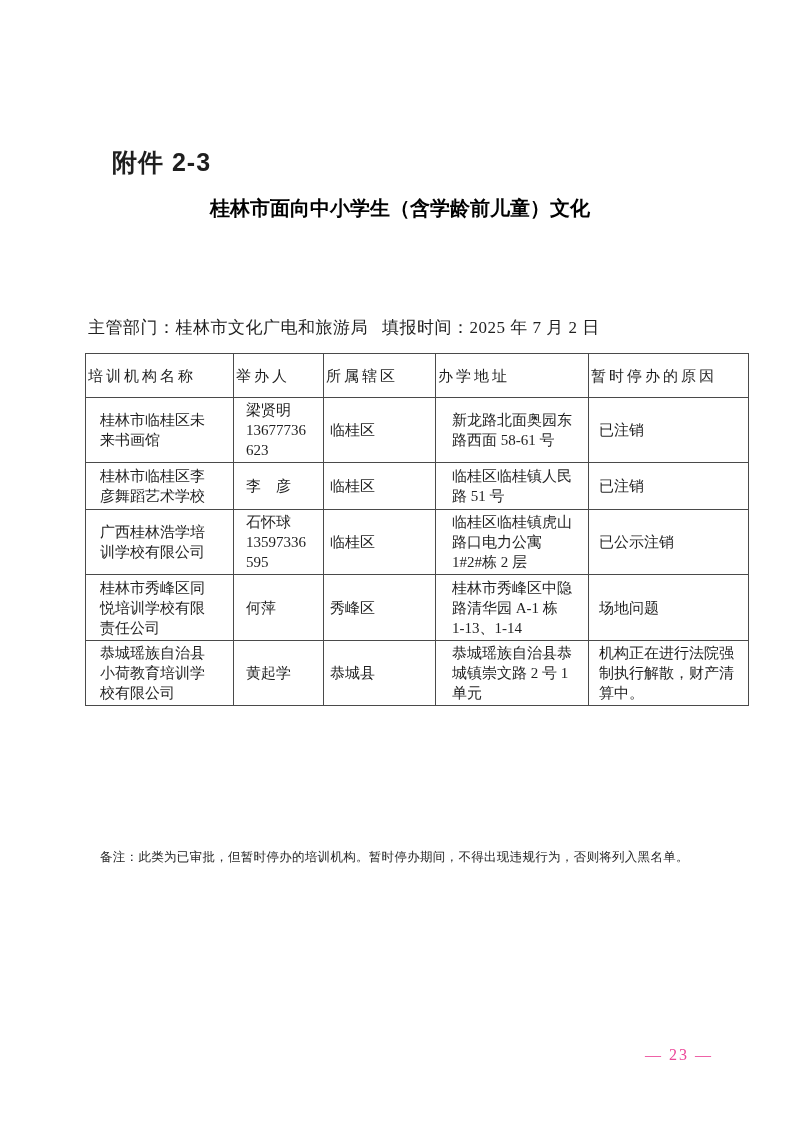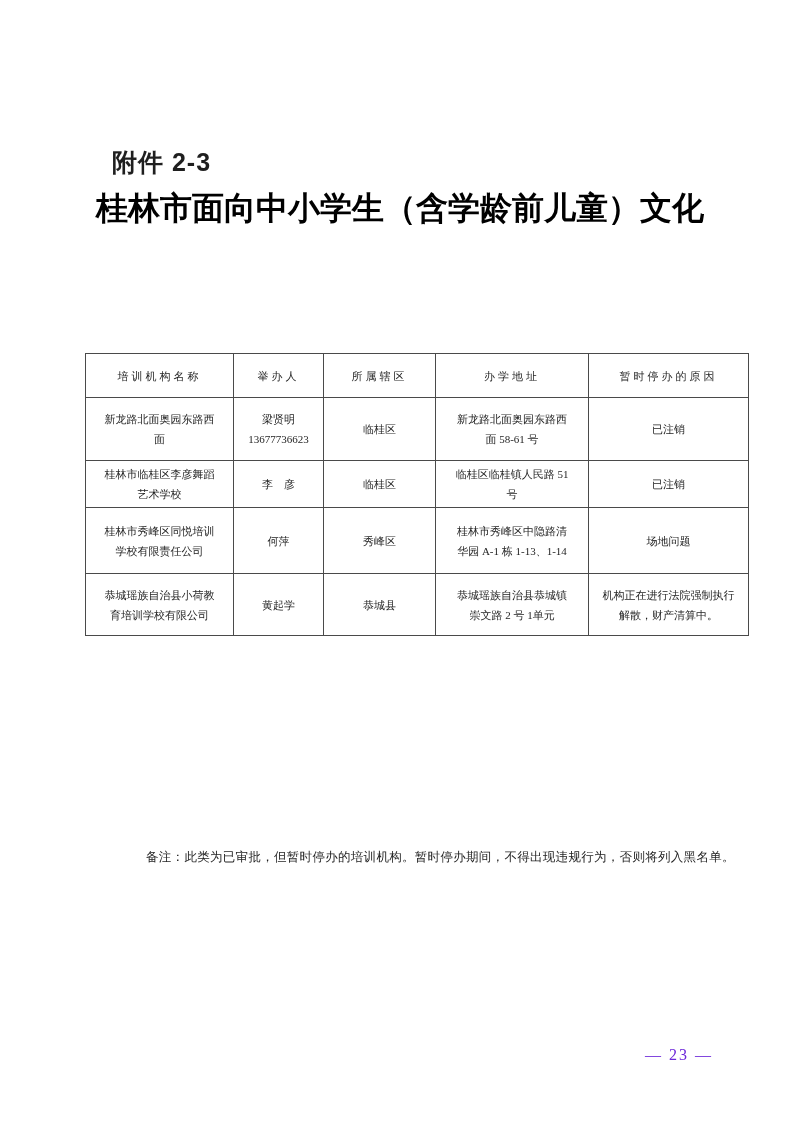--- a/index.html
+++ b/index.html
@@ -14,112 +14,125 @@
 
   .attachment {
     position: absolute; left: 112px; top: 146px;
     font-family: "Liberation Sans", "DejaVu Sans", sans-serif;
     font-weight: 600; font-size: 25px; letter-spacing: 1px;
   }
 
   .title {
     position: absolute; left: 0; top: 188px; width: 800px;
     text-align: center; font-weight: bold; color: #000;
-    font-size: 32px; line-height: 40px;
+    font-size: 20px; line-height: 40px;
   }
   .title .tl { display: block; }
 
   .meta {
     position: absolute; left: 88px; top: 316px; width: 660px;
     font-size: 17px; letter-spacing: 0.5px; white-space: nowrap;
   }
   .meta .gap { display: inline-block; width: 14px; }
 
   table.doc {
     position: absolute; left: 85px; top: 353px;
     width: 663px; border-collapse: collapse; table-layout: fixed;
   }
   table.doc th, table.doc td {
     border: 1px solid #4a4a4a;
-    font-size: 11px; line-height: 20px;
-    vertical-align: middle; text-align: center;
+    font-size: 15px; line-height: 20px;
+    vertical-align: middle; text-align: left;
     font-weight: normal;
     word-break: normal; overflow-wrap: break-word;
   }
   table.doc th { letter-spacing: 3px; height: 44px; padding: 2px 2px; }
   tr.r1 { height: 63px; } tr.r2 { height: 47px; } tr.r3 { height: 74px; }
   tr.r4 { height: 63px; } tr.r5 { height: 59px; } tr.r6 { height: 66px; }
   tr.r7 { height: 62px; }
   td.c-name   { padding: 2px 14px; }
   td.c-org    { padding: 2px 12px; }
   td.c-dist   { padding: 2px 6px;  }
   td.c-addr   { padding: 2px 16px; }
   td.c-reason { padding: 2px 10px; }
   td.al { text-align: left; }
   .phone { word-break: break-all; }
 
   .note {
     position: absolute; left: 100px; top: 848px; width: 620px;
-    font-size: 12.5px; line-height: 18px; letter-spacing: 0.3px; margin-left: 46px;
+    font-size: 12.5px; line-height: 18px; letter-spacing: 0.3px;
   }
 
   .pageno {
     position: absolute; top: 1046px; right: 87px;
-    font-size: 16px; letter-spacing: 2px; color: #6d28d9;
+    font-size: 16px; letter-spacing: 2px; color: #ec4899;
   }
 </style>
 </head>
 <body>
 
 <div class="page">
 
   <div class="attachment">附件 2-3</div>
 
   <h1 class="title">
     <span class="tl">桂林市面向中小学生（含学龄前儿童）文化</span>
   </h1>
 
+  <div class="meta">
+    <span>主管部门：桂林市文化广电和旅游局</span><span class="gap"></span><span>填报时间：2025 年 7 月 2 日</span>
+  </div>
 
   <table class="doc">
     <colgroup>
       <col style="width:148px">
         <col style="width:90px">
         <col style="width:112px">
         <col style="width:153px">
         <col style="width:160px">
     </colgroup>
     <thead>
       <tr>
         <th>培训机构名称</th>
         <th>举办人</th>
         <th>所属辖区</th>
         <th>办学地址</th>
         <th>暂时停办的原因</th>
       </tr>
     </thead>
     <tbody>
       <tr class="r1">
-        <td class="c-name al">新龙路北面奥园东路西面</td>
+        <td class="c-name al">桂林市临桂区未来书画馆</td>
         <td class="c-org">
           <div>梁贤明</div>
           <div class="phone">13677736623</div>
         </td>
         <td class="c-dist">临桂区</td>
         <td class="c-addr al">新龙路北面奥园东路西面 58-61 号</td>
         <td class="c-reason">已注销</td>
       </tr>
       <tr class="r2">
         <td class="c-name al">桂林市临桂区李彦舞蹈艺术学校</td>
         <td class="c-org">
           <div>李　彦</div>
           <div class="phone"></div>
         </td>
         <td class="c-dist">临桂区</td>
         <td class="c-addr al">临桂区临桂镇人民路 51 号</td>
         <td class="c-reason">已注销</td>
+      </tr>
+      <tr class="r4">
+        <td class="c-name al">广西桂林浩学培训学校有限公司</td>
+        <td class="c-org">
+          <div>石怀球</div>
+          <div class="phone">13597336595</div>
+        </td>
+        <td class="c-dist">临桂区</td>
+        <td class="c-addr al">临桂区临桂镇虎山路口电力公寓 1#2#栋 2 层</td>
+        <td class="c-reason">已公示注销</td>
       </tr>
       <tr class="r6">
         <td class="c-name">桂林市秀峰区同悦培训学校有限责任公司</td>
         <td class="c-org">
           <div>何萍</div>
           <div class="phone"></div>
         </td>
         <td class="c-dist">秀峰区</td>
         <td class="c-addr">桂林市秀峰区中隐路清华园 A-1 栋 1-13、1-14</td>
         <td class="c-reason">场地问题</td>

